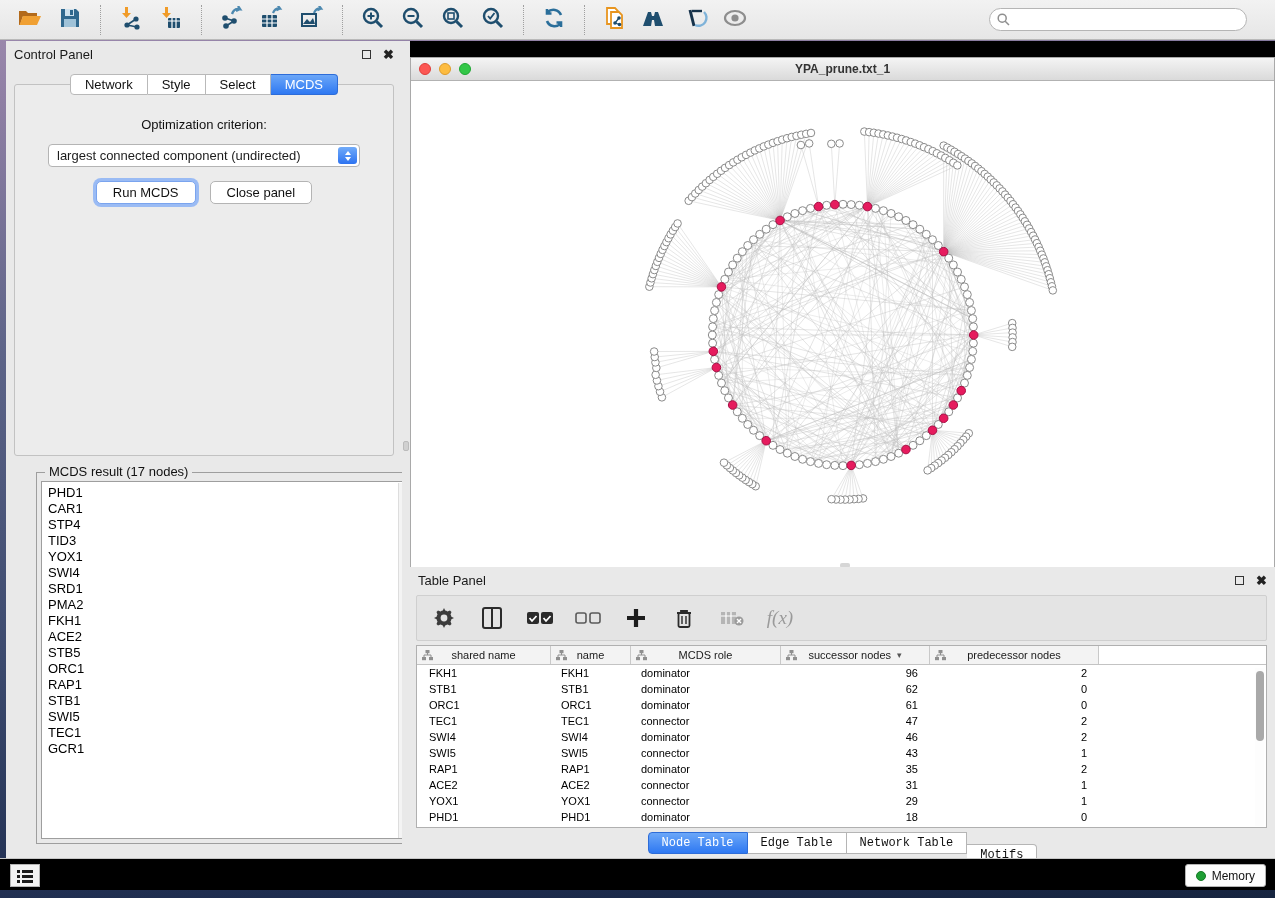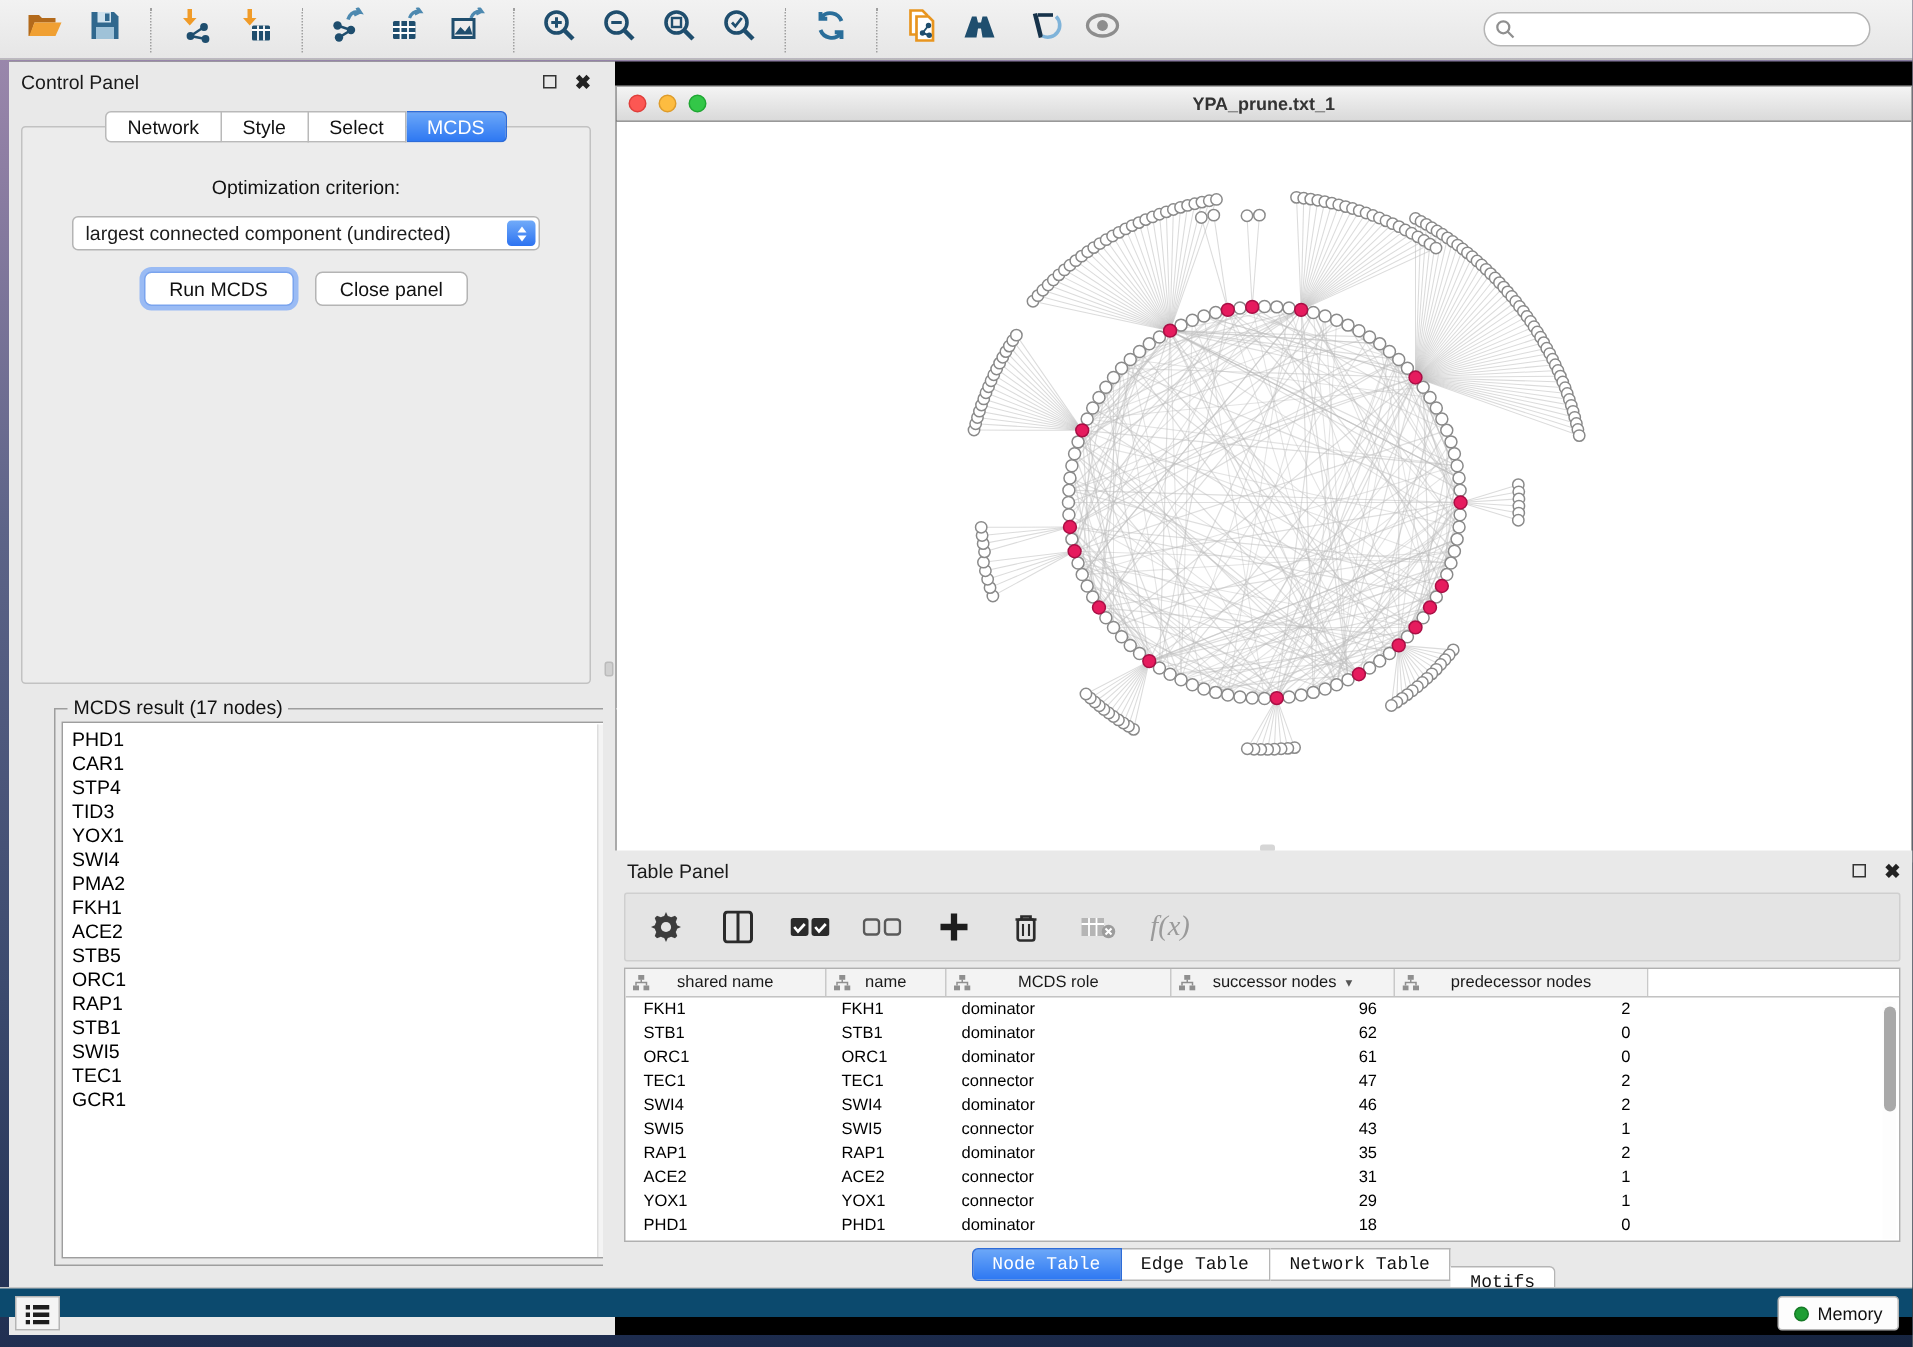--- a/index.html
+++ b/index.html
@@ -91,21 +91,21 @@
   .tp-tab{height:22px;padding:0 13px;font-size:12px;display:flex;align-items:center;background:#fff;
     border:1px solid #b5b5b5;border-left-width:0;color:#111;}
   .tp-tab:first-child{border-left-width:1px;border-radius:4px 0 0 4px;}
   .tp-tab:last-child{border-radius:0 4px 4px 0;margin-top:12px;}
   .tp-tab.active{background:linear-gradient(#6ba7f8,#2e78f2);border-color:#2d6cd8;color:#fff;}
   
   #vsplit{position:absolute;left:396px;top:0;width:8px;height:100%;background:#e9e9e9;}
   #vsplit .handle{position:absolute;left:1px;top:400px;width:6px;height:10px;background:#d0d0d0;border:1px solid #bbb;border-radius:2px;}
   #hsplit-handle{position:absolute;left:430px;top:522px;width:10px;height:5px;background:#d6d6d6;border-radius:2px;}
   
-  #status-bar{position:absolute;left:0px;top:858px;width:1275px;height:20px;background:#0c4a6e;border-top:1px solid #c6c6c6;}
+  #status-bar{position:absolute;left:0px;top:858px;width:1275px;height:32px;background:#000000;border-top:1px solid #c6c6c6;}
   #list-btn{position:absolute;left:10px;top:5px;width:30px;height:23px;background:#f4f4f4;border:1px solid #b5b5b5;
     display:flex;align-items:center;justify-content:center;}
   #memory-btn{position:absolute;right:9px;top:5px;height:23px;background:#fdfdfd;border:1px solid #b5b5b5;border-radius:3px;
     display:flex;align-items:center;padding:0 10px;gap:6px;font-size:12px;color:#111;}
   #memory-dot{width:10px;height:10px;border-radius:50%;background:#1d9e33;border:1px solid #157a26;}
 </style>
 </head>
 <body>
 
 <div id="toolbar">
@@ -308,20 +308,21 @@
     <div id="mcds-fieldset">
       <span id="mcds-legend">MCDS result (17 nodes)</span>
       <div id="mcds-list">
         <div id="mcds-scroll"></div>
       <div class="item">PHD1</div>
           <div class="item">CAR1</div>
           <div class="item">STP4</div>
           <div class="item">TID3</div>
           <div class="item">YOX1</div>
           <div class="item">SWI4</div>
+          <div class="item">SRD1</div>
           <div class="item">PMA2</div>
           <div class="item">FKH1</div>
           <div class="item">ACE2</div>
           <div class="item">STB5</div>
           <div class="item">ORC1</div>
           <div class="item">RAP1</div>
           <div class="item">STB1</div>
           <div class="item">SWI5</div>
           <div class="item">TEC1</div>
           <div class="item">GCR1</div>

